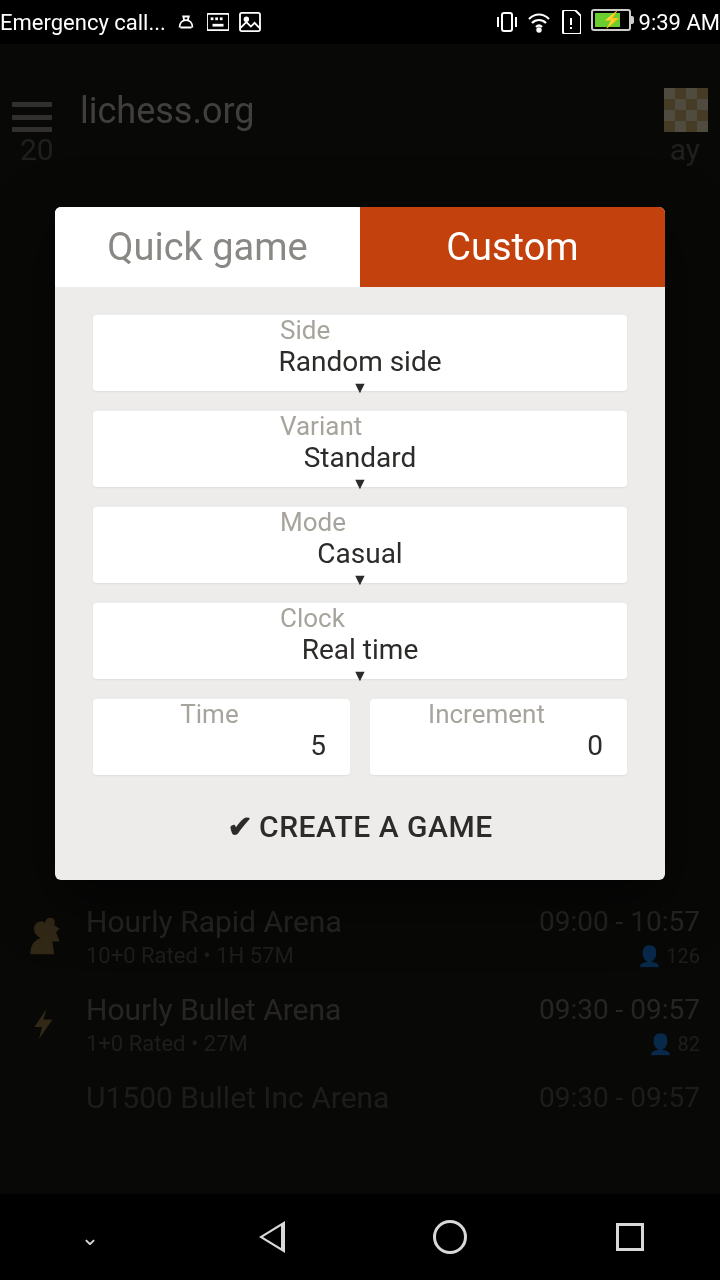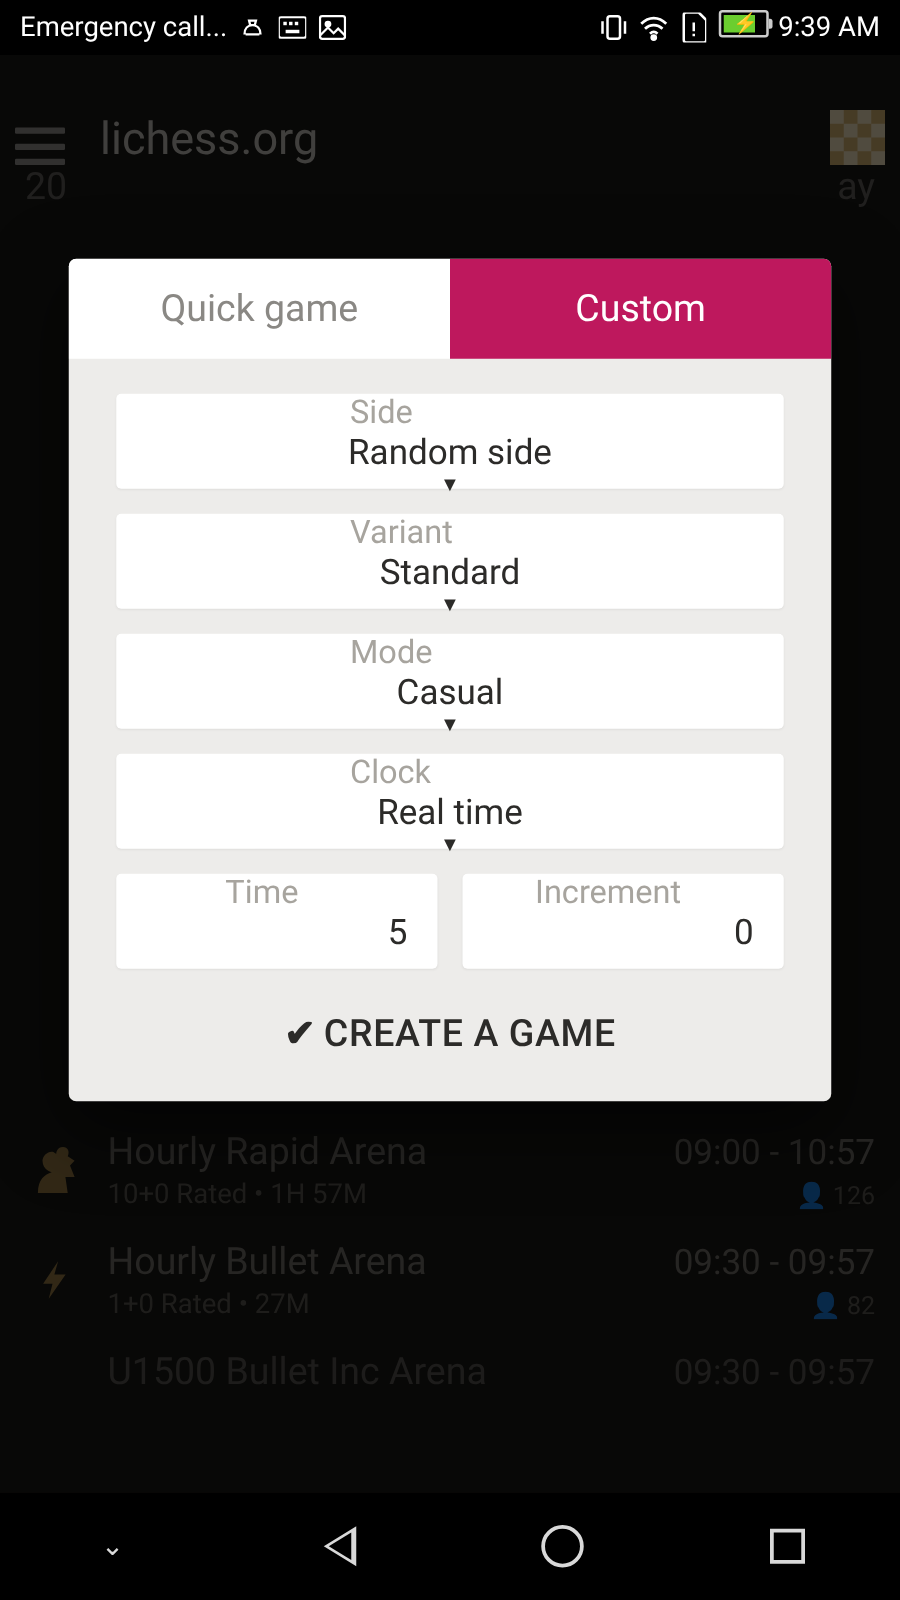--- a/index.html
+++ b/index.html
@@ -1,18 +1,18 @@
 <!DOCTYPE html>
 <html><head>
 <meta charset="utf-8">
 <style>
   * { box-sizing: border-box; margin: 0; padding: 0; font-family: -apple-system, BlinkMacSystemFont, "Segoe UI", Roboto, sans-serif; }
   html, body { width: 720px; height: 1280px; overflow: hidden; background: #000; }
 
-  .statusbar { height: 44px; background: #000; color: #fff; display: flex; align-items: center; padding: 0 16px; font-size: 22px; }
+  .statusbar { height: 44px; background: #000; color: #fff; display: flex; align-items: center; padding: 0 0; font-size: 22px; }
   .statusbar .left { display: flex; align-items: center; gap: 8px; }
   .statusbar .right { margin-left: auto; display: flex; align-items: center; gap: 8px; }
   .status-ico { width: 24px; height: 24px; display:inline-flex; align-items:center; justify-content:center; }
   .clock-text { font-size: 22px; }
 
   .app { position: relative; height: 1150px; background: #181715; }
   .overlay { position:absolute; inset:0; background: rgba(0,0,0,0.65); }
 
   .app-header { height: 88px; display:flex; align-items:flex-end; padding: 0 12px; color:#a09e9a; }
   .hamburger { width:40px; height:30px; display:flex; flex-direction:column; justify-content:space-between; }
@@ -29,23 +29,23 @@
   .ticon { width:50px; font-size:42px; color:#8f7440; display:flex; align-items:center; justify-content:center; }
   .tinfo { flex:1; }
   .tname { font-size:30px; color:#6e6b65; }
   .tdesc { font-size:22px; color:#57554f; margin-top:4px; }
   .ttime { text-align:right; }
   .ttime1 { font-size:28px; color:#6e6b65; }
   .ttime2 { font-size:20px; color:#57554f; margin-top:6px; display:flex; align-items:center; justify-content:flex-end; gap:4px; }
 
   .modal { position:absolute; left:55px; right:55px; top:163px; background:#edecea; border-radius:6px; box-shadow: 0 20px 60px rgba(0,0,0,0.6); overflow:hidden; }
   .tabs { display:flex; height:80px; }
-  .tab { flex:1; display:flex; align-items:center; justify-content:center; font-size:30px; }
+  .tab { flex:1; display:flex; align-items:center; justify-content:center; font-size:38px; }
   .tab.inactive { background:#fff; color:#8a8884; }
-  .tab.active { background:#be185d; color:#fff; }
+  .tab.active { background:#c2410c; color:#fff; }
 
   .modal-body { padding: 28px 38px 36px; }
   .field { background:#fff; border-radius:4px; display:flex; align-items:center; height:76px; padding:0 24px; margin-bottom:20px; box-shadow:0 1px 2px rgba(0,0,0,0.06);flex-direction:column; }
   .field .label { width:160px; color:#a7a49e; font-size:26px; }
   .field .value { flex:1; color:#2c2b29; font-size:28px; }
   .field .chev { color:#2c2b29; font-size:16px; }
 
   .tworow { display:flex; gap:20px; margin-bottom:6px; }
   .tworow .field { flex:1; margin-bottom:0; }
   .tworow .field .label { width:auto; margin-right:24px; }

